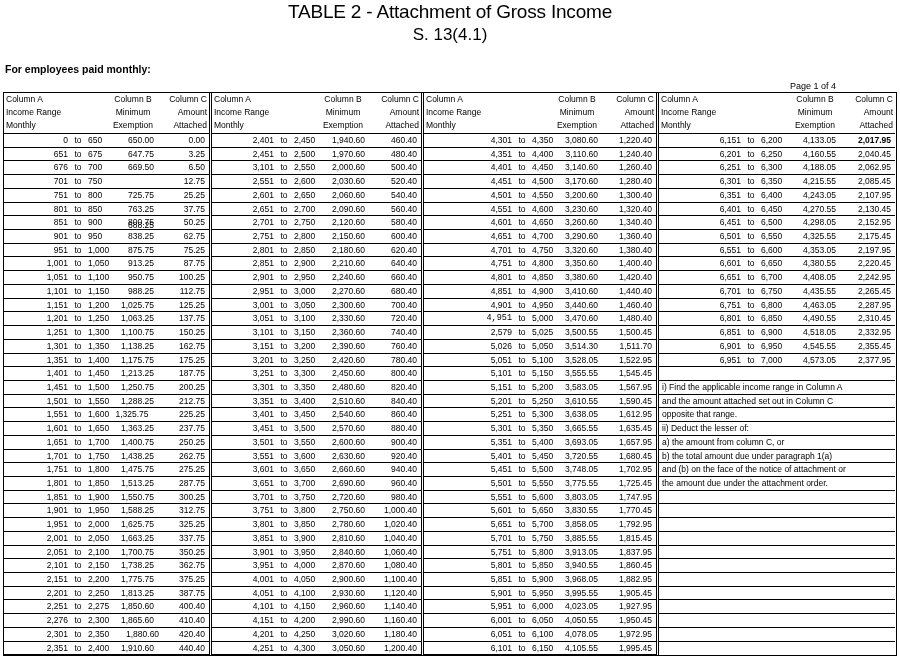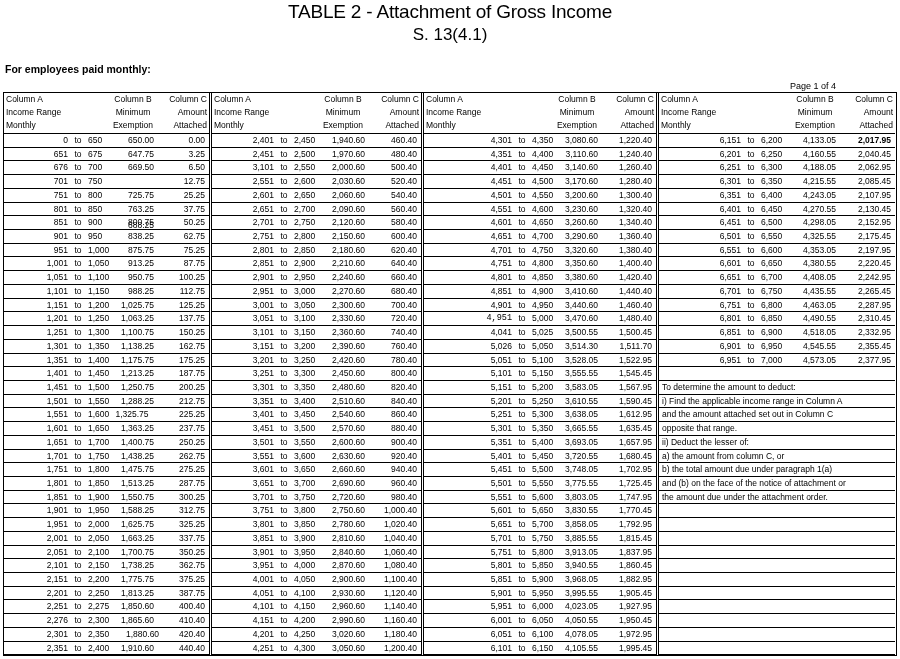--- a/index.html
+++ b/index.html
@@ -896,21 +896,21 @@
         <div class="a">
           <span class="lo" style="width: 88px; font-family: Liberation Mono, monospace;">4,951</span>
           <span class="to">to</span>
           <span class="hi">5,000</span>
         </div>
         <div class="b" style="width: 50px;">3,470.60</div>
         <div class="c" style="width: 52px;">1,480.40</div>
       </div>
       <div class="row">
         <div class="a">
-          <span class="lo" style="width: 88px;">4,041</span>
+          <span class="lo" style="width: 88px;">2,579</span>
           <span class="to">to</span>
           <span class="hi">5,025</span>
         </div>
         <div class="b" style="width: 50px;">3,500.55</div>
         <div class="c" style="width: 52px;">1,500.45</div>
       </div>
       <div class="row">
         <div class="a">
           <span class="lo" style="width: 88px;">5,026</span>
           <span class="to">to</span>
@@ -1283,21 +1283,20 @@
       <div class="row">
         <div class="a">
           <span class="lo" style="width: 82px;">6,951</span>
           <span class="to">to</span>
           <span class="hi">7,000</span>
         </div>
         <div class="b" style="width: 50px;">4,573.05</div>
         <div class="c" style="width: 53px;">2,377.95</div>
       </div>
       <div class="blank"></div>
-      <div class="note">To determine the amount to deduct:</div>
       <div class="note">i) Find the applicable income range in Column A</div>
       <div class="note">and the amount attached set out in Column C</div>
       <div class="note">opposite that range.</div>
       <div class="note">ii) Deduct the lesser of:</div>
       <div class="note">a) the amount from column C, or</div>
       <div class="note">b) the total amount due under paragraph 1(a)</div>
       <div class="note">and (b) on the face of the notice of attachment or</div>
       <div class="note">the amount due under the attachment order.</div>
       <div class="blank"></div>
       <div class="blank"></div>

